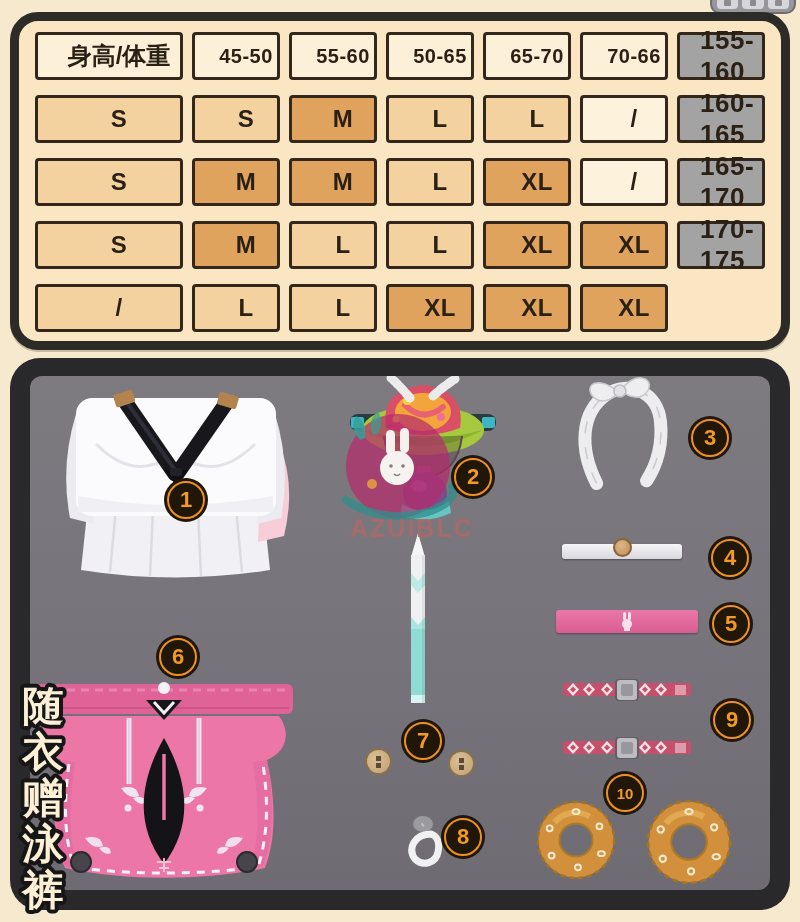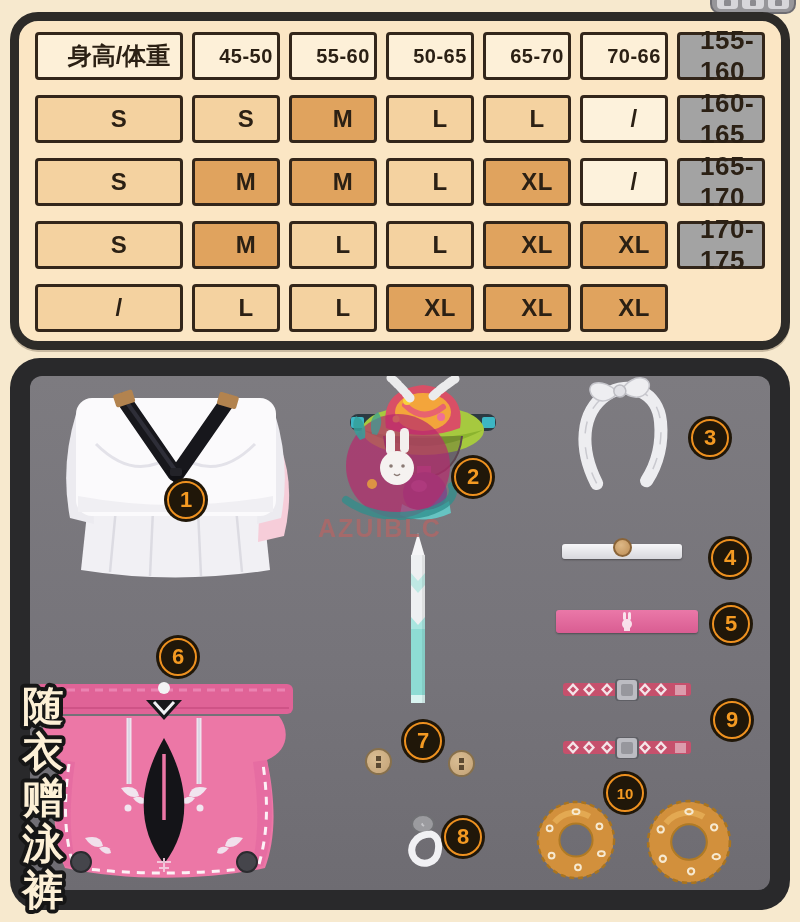--- a/index.html
+++ b/index.html
@@ -210,21 +210,21 @@
         <path d="M42,38 q-4,-16 6,-22 q7,9 -1,23 Z" fill="#35a09a" opacity=".7"></path>
         <circle cx="42" cy="88" r="5" fill="#e8a23c" opacity=".85"></circle>
         <rect x="56" y="34" width="9" height="25" rx="4.5" fill="#f3f0ee"></rect>
         <rect x="70" y="32" width="9" height="25" rx="4.5" fill="#f3f0ee"></rect>
         <circle cx="67" cy="72" r="17" fill="#f5f2f0"></circle>
         <circle cx="61" cy="70" r="1.8" fill="#8a7a74"></circle>
         <circle cx="73" cy="70" r="1.8" fill="#8a7a74"></circle>
         <path d="M64,78 q3,3 6,0" stroke="#8a7a74" stroke-width="1.5" fill="none"></path>
       </svg>
     </div>
-    <div class="watermark-text" style="left:288px;top:138px;">AZUIBLC</div>
+    <div class="watermark-text" style="left:320px;top:138px;">AZUIBLC</div>
 
     <div class="item" style="left:377px;top:157px;width:22px;height:172px;">
       <svg width="22" height="172" viewBox="0 0 22 172">
         <polygon points="11,0 4,24 18,24" fill="#f5f5f7"></polygon>
         <rect x="4" y="22" width="14" height="148" fill="#eef0f2"></rect>
         <polygon points="4,40 11,48 18,40 18,52 11,60 4,52" fill="#bfe9e4"></polygon>
         <polygon points="4,84 11,92 18,84 18,96 11,104 4,96" fill="#a9e6e0"></polygon>
         <rect x="4" y="96" width="14" height="68" fill="#8edcd4"></rect>
         <rect x="4" y="162" width="14" height="8" fill="#d9f4f1"></rect>
         <rect x="15" y="22" width="3" height="148" fill="rgba(0,0,0,.07)"></rect>

